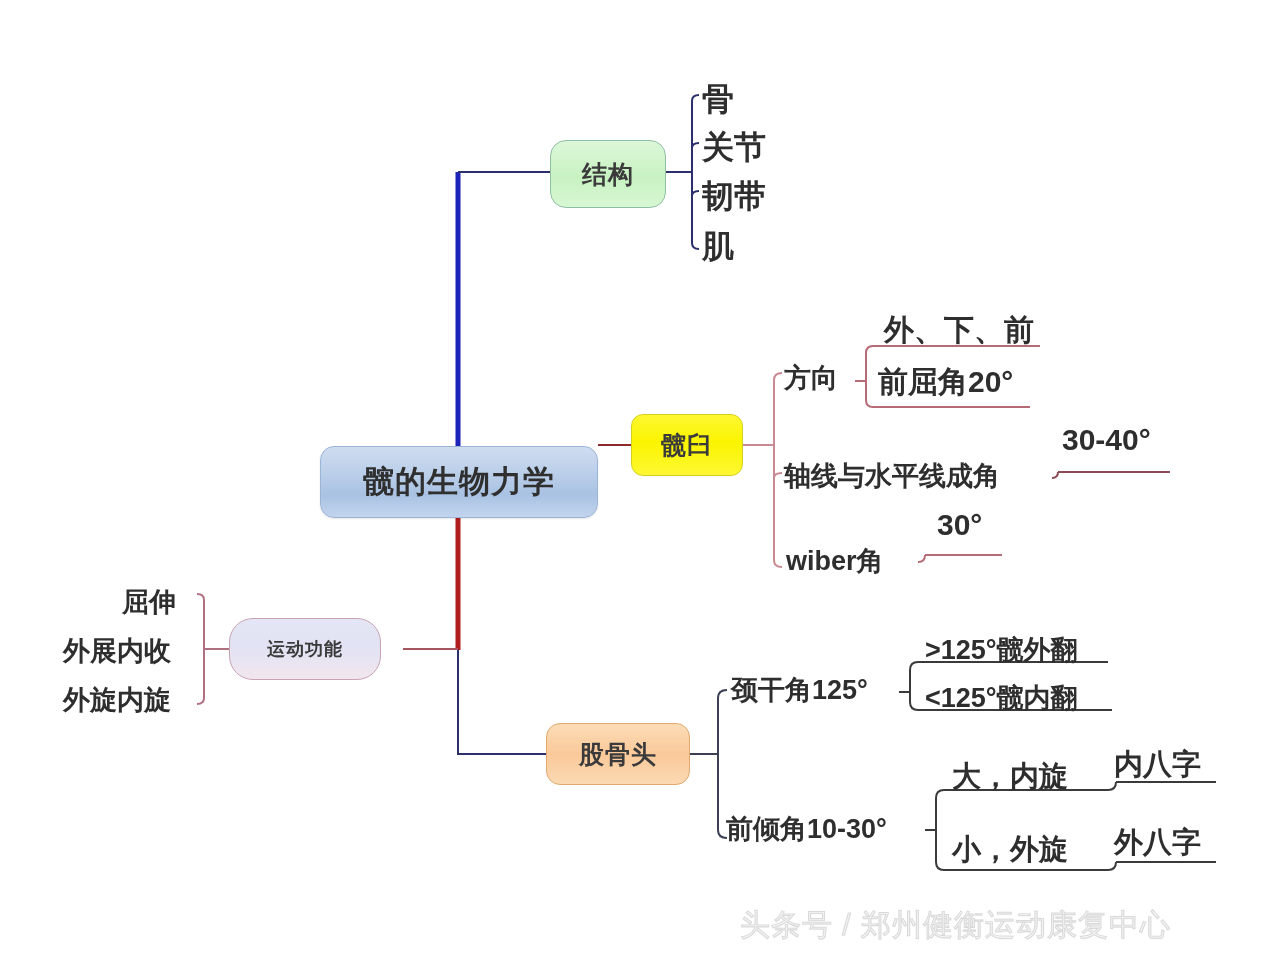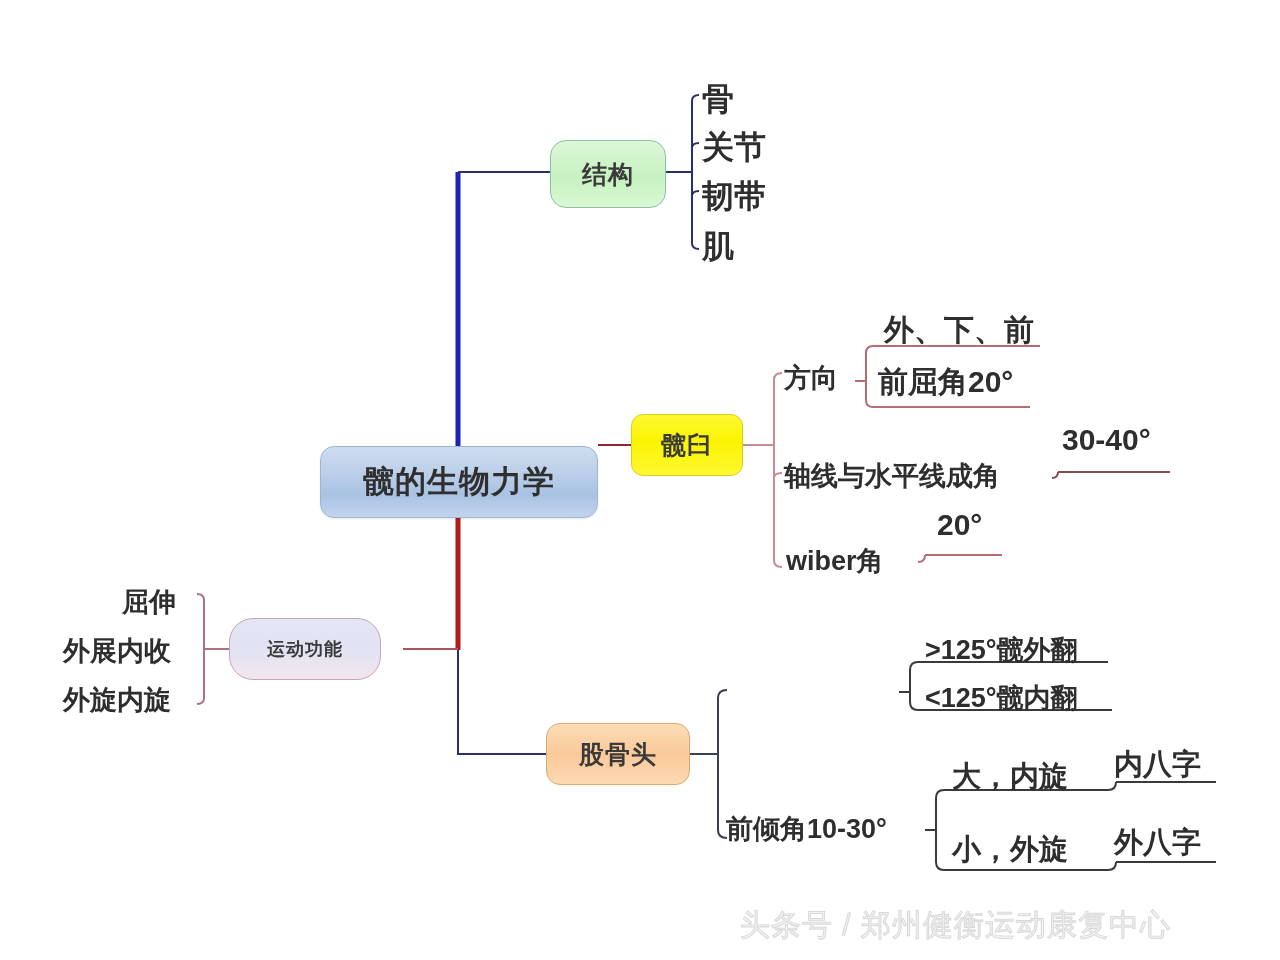--- a/index.html
+++ b/index.html
@@ -219,26 +219,27 @@
   <div class="label lbl-reg" style="left:884px; top:310px; font-size:30px;">外、下、前</div>
 
   <div class="label lbl-reg" style="left:878px; top:362px; font-size:30px;">前屈角20°</div>
 
   <div class="label lbl-bold" style="left:784px; top:458px; font-size:27px;text-align:right;">轴线与水平线成角</div>
 
   <div class="label lbl-reg" style="left:1062px; top:423px; font-size:30px;">30-40°</div>
 
   <div class="label lbl-bold" style="left:786px; top:543px; font-size:27px;">wiber角</div>
 
-  <div class="label lbl-reg" style="left:937px; top:508px; font-size:30px;">20°</div>
+  <div class="label lbl-reg" style="left:937px; top:508px; font-size:30px;">30°</div>
 
   <div class="label lbl-bold" style="left:122px; top:584px; font-size:27px;">屈伸</div>
   <div class="label lbl-bold" style="left:63px; top:633px; font-size:27px;">外展内收</div>
   <div class="label lbl-bold" style="left:63px; top:682px; font-size:27px;">外旋内旋</div>
 
+  <div class="label lbl-bold" style="left:731px; top:672px; font-size:27px;">颈干角125°</div>
 
   <div class="label lbl-reg" style="left:925px; top:632px; font-size:27px;">&gt;125°髋外翻</div>
 
   <div class="label lbl-reg" style="left:925px; top:680px; font-size:27px;">&lt;125°髋内翻</div>
 
   <div class="label lbl-bold" style="left:726px; top:811px; font-size:27px;">前倾角10-30°</div>
 
   <div class="label lbl-reg" style="left:952px; top:757px; font-size:29px;">大，内旋</div>
 
   <div class="label lbl-reg" style="left:1114px; top:745px; font-size:29px;">内八字</div>

